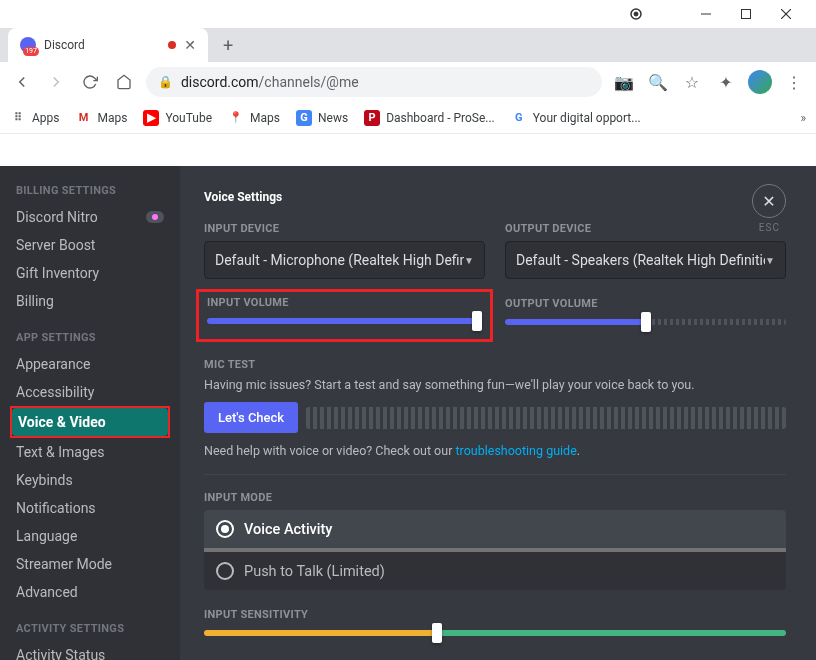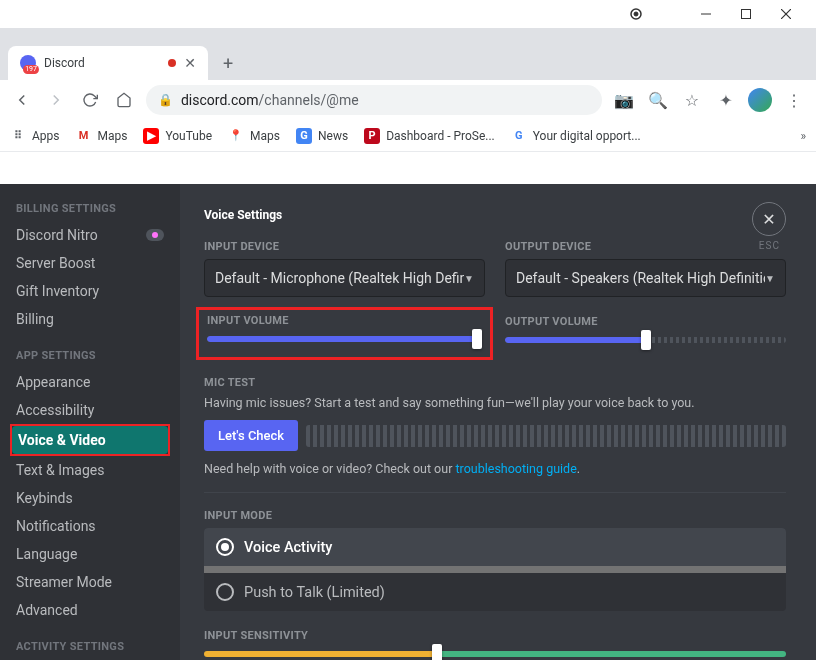--- a/index.html
+++ b/index.html
@@ -4,21 +4,21 @@
 <style>
   * { box-sizing: border-box; margin: 0; padding: 0; font-family: -apple-system, BlinkMacSystemFont, "Segoe UI", Roboto, sans-serif; }
   body { width: 816px; height: 660px; overflow: hidden; background: #fff; }
 
   
   .titlebar { height: 28px; display: flex; justify-content: flex-end; align-items: center; padding: 0 10px; background: #fff; }
   .winbtn { width: 40px; height: 28px; display: flex; align-items: center; justify-content: center; color: #444; font-size: 11px; }
   .winbtn svg { stroke: #333; }
 
   
-  .tabbar { height: 52px; background: #dfe1e5; display: flex; align-items: flex-end; padding-left: 8px; }
+  .tabbar { height: 34px; background: #dfe1e5; display: flex; align-items: flex-end; padding-left: 8px; }
   .tab { height: 34px; background: #fff; border-radius: 8px 8px 0 0; display: flex; align-items: center; padding: 0 12px; gap: 8px; min-width: 200px; }
   .tab .favicon { width: 16px; height: 16px; background: #5865F2; border-radius: 50%; position: relative; }
   .tab .favicon::after{ content:"197"; position:absolute; bottom:-3px; right:-3px; background:#ed4245; color:#fff; font-size:7px; border-radius:6px; padding:0 2px; line-height:9px;}
   .tab .title { font-size: 12px; color: #3c4043; flex: 1; }
   .tab .rec { width: 8px; height: 8px; background: #d93025; border-radius: 50%; }
   .tab .close { font-size: 14px; color: #5f6368; }
   .newtab { width: 28px; height: 28px; display: flex; align-items: center; justify-content: center; color: #5f6368; font-size: 18px; margin-left:6px; margin-bottom:3px;}
 
   
   .toolbar { height: 40px; background: #fff; display: flex; align-items: center; padding: 0 10px; gap: 10px; }
@@ -74,21 +74,21 @@
   .helptext a { color: #00aff4; text-decoration: none; }
 
   .mictest-row { display: flex; align-items: center; gap: 8px; margin-bottom:10px;}
   .btn { background: #5865f2; color: #fff; font-size: 13px; font-weight: 500; padding: 8px 14px; border-radius: 3px;}
   .meter { flex: 1; height: 22px; background: repeating-linear-gradient(90deg, #4f545c 0 4px, transparent 4px 7px); border-radius:3px;}
 
   hr.divider { border: none; border-top: 1px solid #40444b; margin: 16px 0; }
 
   .radio-group { background: #2f3136; border-radius: 4px; overflow: hidden; }
   .radio-item { display: flex; align-items: center; gap: 10px; padding: 10px 12px; font-size: 14.5px; color: #b9bbbe; }
-  .radio-item:first-child{ border-bottom:7px solid #737373; color:#fff; font-weight:500; background:#42464d;}
+  .radio-item:first-child{ border-bottom:4px solid #737373; color:#fff; font-weight:500; background:#42464d;}
   .radio { width: 18px; height: 18px; border: 2px solid #b9bbbe; border-radius: 50%; display: flex; align-items: center; justify-content: center; }
   .radio.checked { border-color: #fff; }
   .radio.checked::after { content: ""; width: 8px; height: 8px; background: #fff; border-radius: 50%; }
 
   .sens-slider { position: relative; height: 12px; display: flex; align-items: center; margin-top:6px;}
   .sens-track { height: 6px; flex: 1; display: flex; border-radius:3px; overflow:hidden;}
   .sens-left { background: #f0b132; }
   .sens-right { background: #43b581; }
 </style>
 </head>

